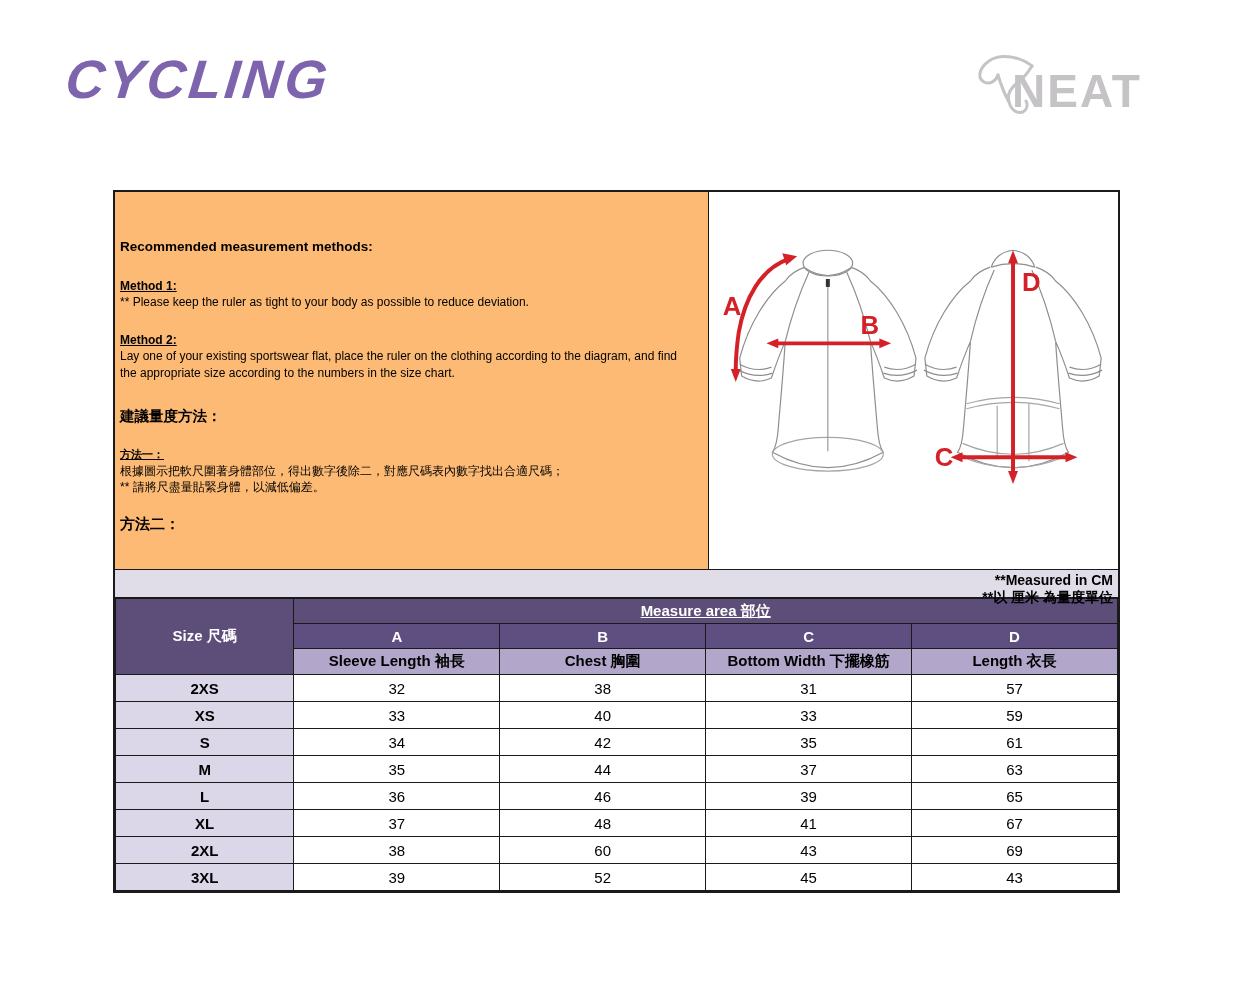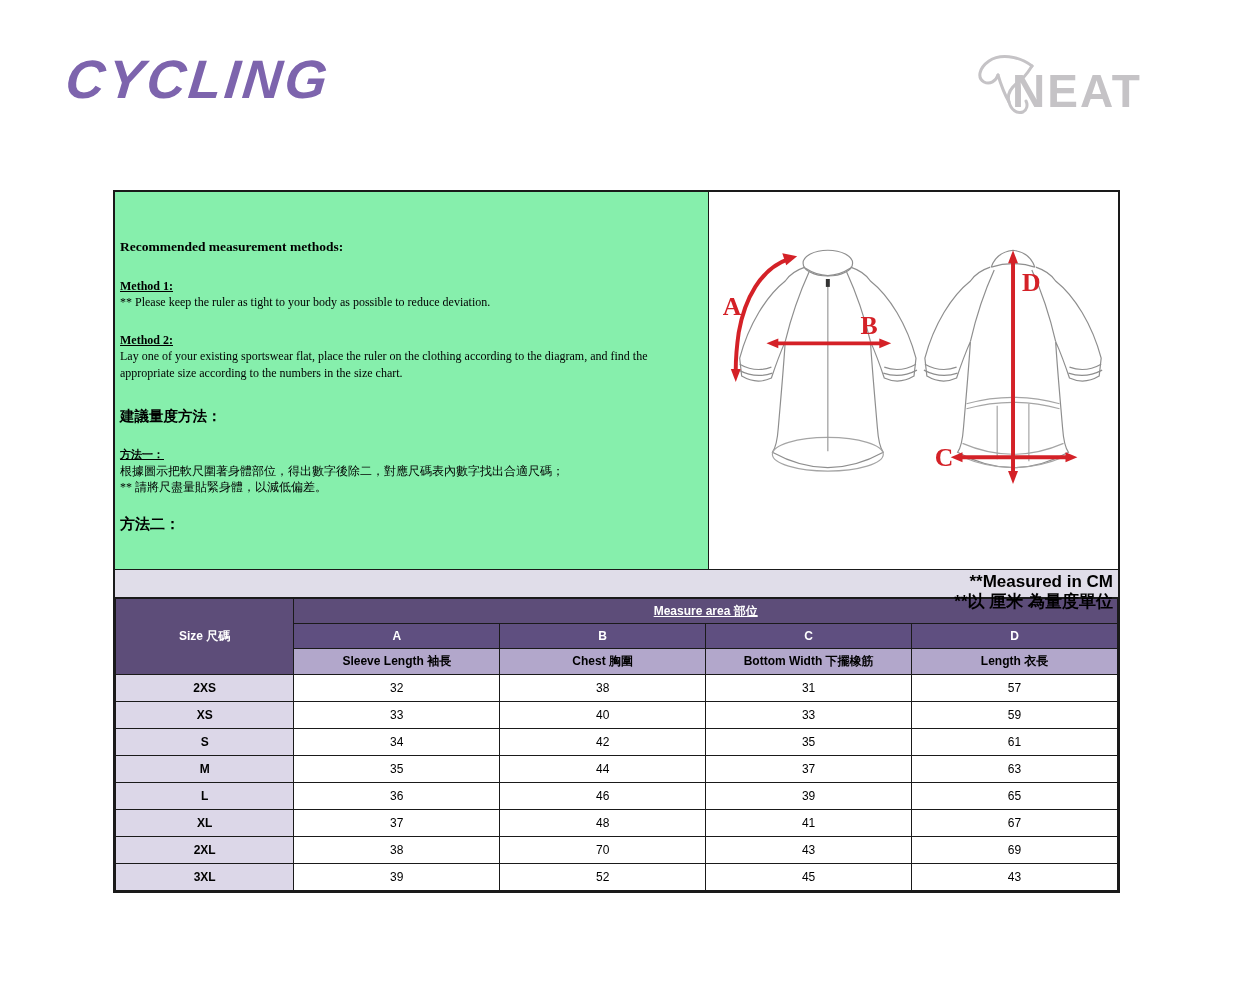--- a/index.html
+++ b/index.html
@@ -29,44 +29,44 @@
   
   .doc {
     position: absolute; left: 113px; top: 190px; width: 1007px;
     border: 2px solid #1a1a1a;
   }
   .title-bar {
     background: #5d4d79; color: #fff; text-align: center;
     height: 51px; padding-top: 7px; line-height: 1.33;
     font-weight: bold; font-size: 15px;
   }
-  .content { display: flex; height: 377px; background: #86efac; font-family: Liberation Serif, serif; }
+  .content { display: flex; height: 377px; background: #fdba74; }
   .methods {
     width: 594px; border-right: 1px solid #1a1a1a;
     padding: 46px 12px 0 5px; font-size: 12px; line-height: 1.38;
   }
   .methods .h-en { font-weight: bold; font-size: 13.5px; }
   .methods .m-title { font-weight: bold; text-decoration: underline; margin-top: 21px; }
   .methods .m-title-zh { font-weight: bold; font-size: 11px; text-decoration: underline; margin-top: 21px; }
   .methods .m-title-zh2 { font-weight: bold; font-size: 15px; margin-top: 18px; }
   .methods .h-zh { font-weight: bold; font-size: 14.5px; margin-top: 25px; }
   .methods .m-text { margin-top: 0; }
   .diagram { flex: 1; position: relative; background: #fff; }
   .diagram svg { display: block; width: 100%; height: 100%; }
 
   .units {
     background: #e0dde9; border-top: 1px solid #1a1a1a; border-bottom: 1px solid #1a1a1a;
-    text-align: right; font-size: 17px; font-weight: bold;
+    text-align: right; font-size: 14px; font-weight: bold;
     padding: 2px 5px 2px 0; line-height: 1.2; height: 29px;
   }
 
   table.size-table { width: 100%; border-collapse: collapse; table-layout: fixed; }
   table.size-table td {
     border: 1px solid #1a1a1a; text-align: center; vertical-align: middle;
-    font-size: 12px; padding: 0;
+    font-size: 15px; padding: 0;
   }
   .hdr-dark td { background: #5d4d79; color: #fff; font-weight: bold; height: 25px; font-size: 13px; }
   td.size-h { background: #5d4d79; color: #fff; font-weight: bold; font-size: 13px; }
   .hdr-dark .u { text-decoration: underline; }
   .hdr-mid td { background: #5f4f80; color: #fff; font-weight: bold; height: 25px; font-size: 13px; }
   .hdr-light td { background: #b2a7cb; color: #000; font-weight: bold; height: 26px; font-size: 12.5px; }
   tr.data-row td { height: 27px; background: #fff; }
   tr.data-row td.size-cell { background: #dcd7e8; font-weight: bold; }
 </style>
 </head>
@@ -238,21 +238,21 @@
       <tr class="data-row">
         <td class="size-cell">XL</td>
         <td>37</td>
         <td>48</td>
         <td>41</td>
         <td>67</td>
       </tr>
       <tr class="data-row">
         <td class="size-cell">2XL</td>
         <td>38</td>
-        <td>70</td>
+        <td>60</td>
         <td>43</td>
         <td>69</td>
       </tr>
       <tr class="data-row">
         <td class="size-cell">3XL</td>
         <td>39</td>
         <td>52</td>
         <td>45</td>
         <td>43</td>
       </tr>

